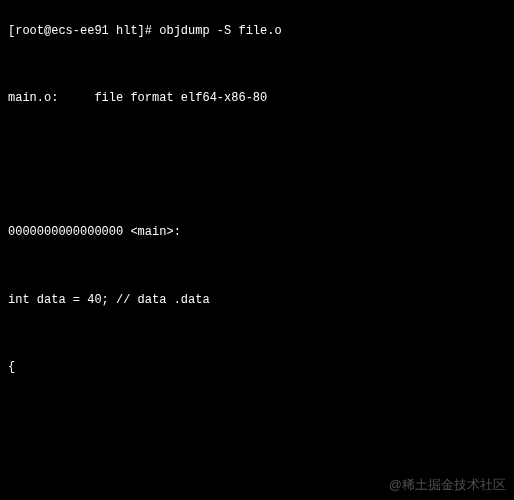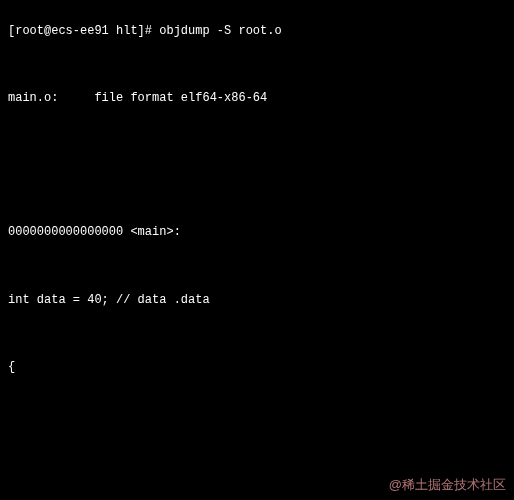--- a/index.html
+++ b/index.html
@@ -1,25 +1,25 @@
 <!DOCTYPE html>
 <html><head>
 <meta charset="utf-8">
 <style>
   html,body{margin:0;padding:0;background:#000;color:#fff;font-family:"Courier New",monospace;font-size:12px;line-height:1.4;width:514px;height:500px;overflow:hidden}
   .term{padding:6px 8px;white-space:pre}
-  .watermark{position:absolute;right:8px;bottom:6px;color:#fca5a5;font-family:Arial,sans-serif;font-size:13px;opacity:.7}
+  .watermark{position:absolute;right:8px;bottom:6px;color:#737373;font-family:Arial,sans-serif;font-size:13px;opacity:.7}
 </style>
 </head>
 <body>
 
 <div class="term">
-<div>[root@ecs-ee91 hlt]# objdump -S root.o</div>
+<div>[root@ecs-ee91 hlt]# objdump -S file.o</div>
 <div> </div>
-<div>main.o:     file format elf64-x86-64</div>
+<div>main.o:     file format elf64-x86-80</div>
 <div> </div>
 <div> </div>
 <div> </div>
 <div>0000000000000000 &lt;main&gt;:</div>
 <div> </div>
 <div>int data = 40; // data .data</div>
 <div> </div>
 <div>{</div>
 
 

